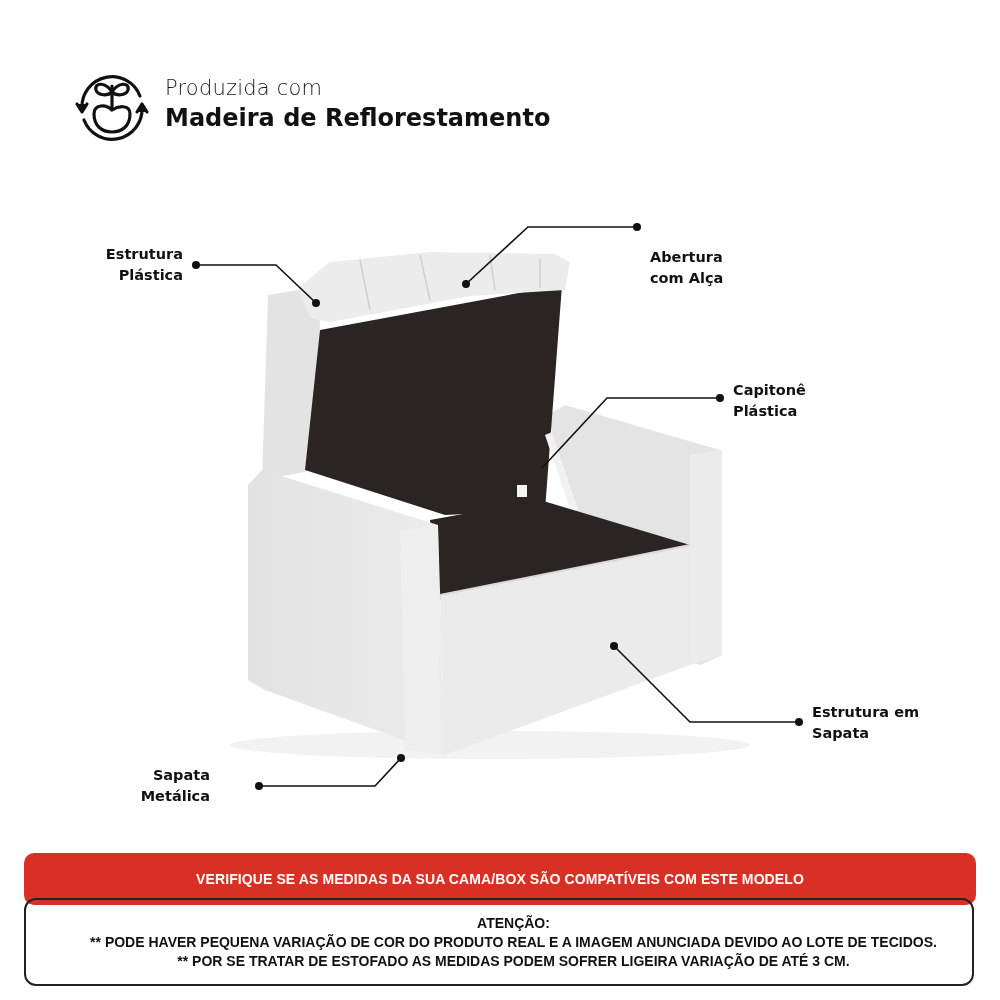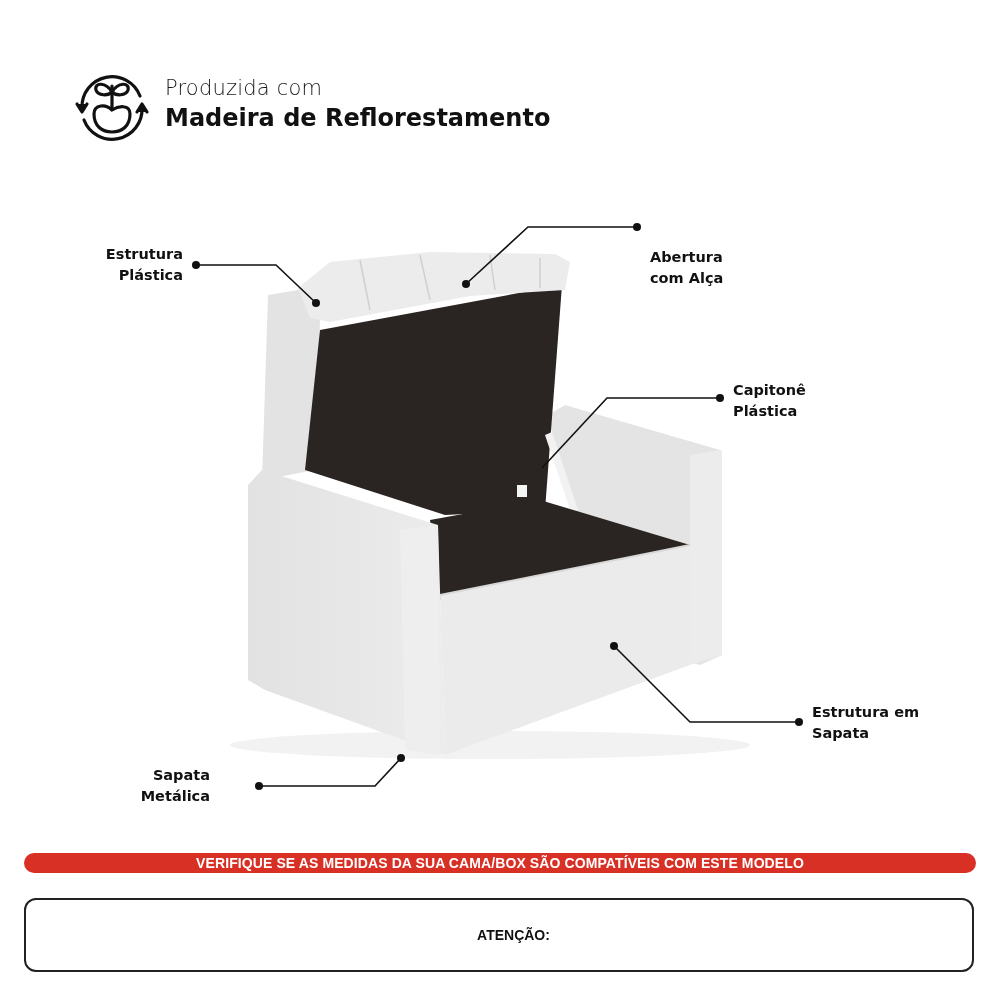--- a/index.html
+++ b/index.html
@@ -5,23 +5,23 @@
   html, body { margin:0; padding:0; background:#ffffff; }
   body { width:1000px; height:1000px; position:relative; overflow:hidden; font-family:"Liberation Sans", sans-serif; color:#111; }
   .abs { position:absolute; }
   .badge-icon { left:72px; top:68px; width:80px; height:78px; }
   .badge-line1 { left:165px; top:76px; font-size:21px; color:#1a1a1a; font-family:"DejaVu Sans", sans-serif; font-weight:300; letter-spacing:0.2px; }
   .badge-line2 { left:165px; top:104px; font-size:24px; font-weight:bold; color:#111; font-family:"DejaVu Sans", sans-serif; }
   .callout { font-family:"DejaVu Sans", sans-serif; font-weight:bold; font-size:14.5px; line-height:21px; color:#111; }
   .callout.right-align { text-align:right; }
   .product { left:0; top:0; width:1000px; height:1000px; }
   .lines { left:0; top:0; width:1000px; height:1000px; pointer-events:none; }
-  .warn-bar { left:24px; top:853px; width:952px; height:20px; background:#d93025; border-radius:10px; display:flex; align-items:center; justify-content:center; }
+  .warn-bar { left:24px; top:853px; width:952px; height:52px; background:#d93025; border-radius:10px; display:flex; align-items:center; justify-content:center; }
   .warn-bar span { color:#fff; font-weight:bold; font-size:14px; font-family:"Liberation Sans", sans-serif; letter-spacing:0.1px; }
-  .attention-box { left:24px; top:898px; width:950px; height:74px; border:2px solid #222; border-radius:12px; box-sizing:border-box; display:flex; flex-direction:column; align-items:center; justify-content:center;padding-left:29px; }
+  .attention-box { left:24px; top:898px; width:950px; height:88px; border:2px solid #222; border-radius:12px; box-sizing:border-box; display:flex; flex-direction:column; align-items:center; justify-content:center;padding-left:29px; }
   .attention-box div { font-family:"Liberation Sans", sans-serif; font-weight:bold; font-size:14px; line-height:19px; color:#111; text-align:center; }
 </style>
 </head>
 <body>
 
 <div class="abs badge-icon">
   <svg width="80" height="78" viewBox="0 0 80 78" fill="none" stroke="#111" stroke-width="3.2" stroke-linecap="round" stroke-linejoin="round">
     <path d="M10 40 A30 30 0 0 1 68 28"></path>
     <path d="M70 40 A30 30 0 0 1 12 52"></path>
     <path d="M5 36 L10 44 L15 36" fill="#111"></path>
@@ -119,13 +119,15 @@
   <div>Sapata</div>
   <div>Metálica</div>
 </div>
 
 <div class="abs warn-bar">
   <span>VERIFIQUE SE AS MEDIDAS DA SUA CAMA/BOX SÃO COMPATÍVEIS COM ESTE MODELO</span>
 </div>
 
 <div class="abs attention-box">
   <div>ATENÇÃO:</div>
+  <div>** PODE HAVER PEQUENA VARIAÇÃO DE COR DO PRODUTO REAL E A IMAGEM ANUNCIADA DEVIDO AO LOTE DE TECIDOS.</div>
+  <div>** POR SE TRATAR DE ESTOFADO AS MEDIDAS PODEM SOFRER LIGEIRA VARIAÇÃO DE ATÉ 3 CM.</div>
 </div>
 
 </body></html>

